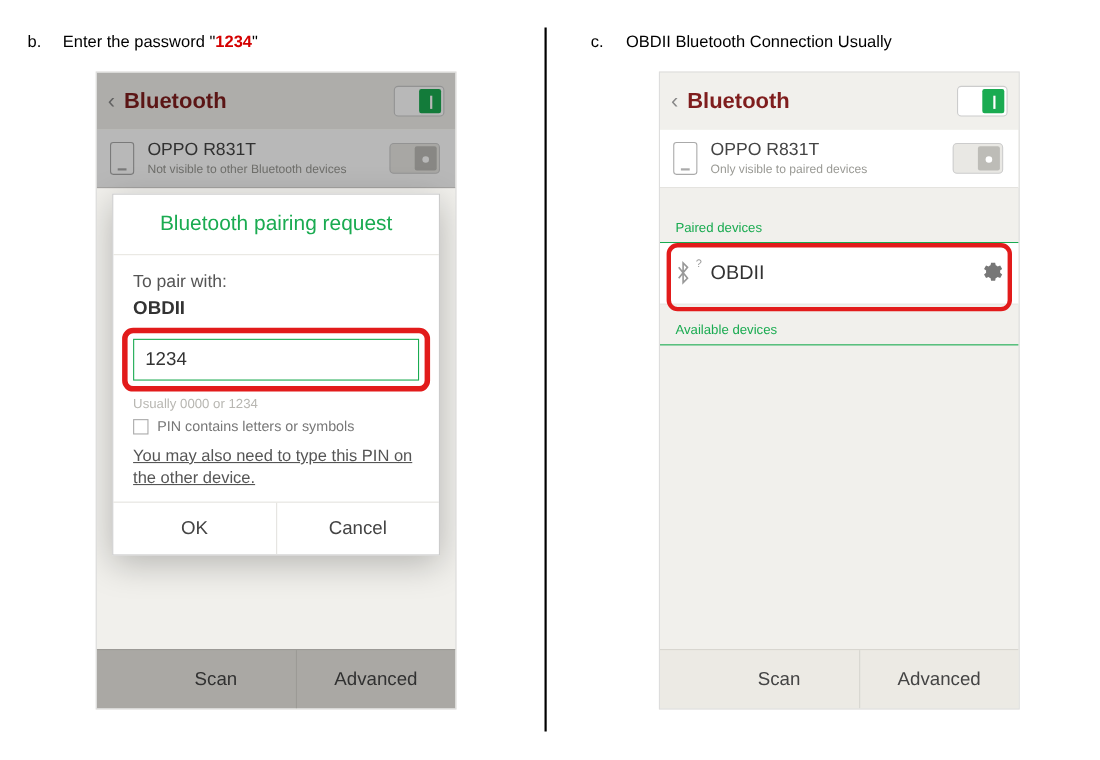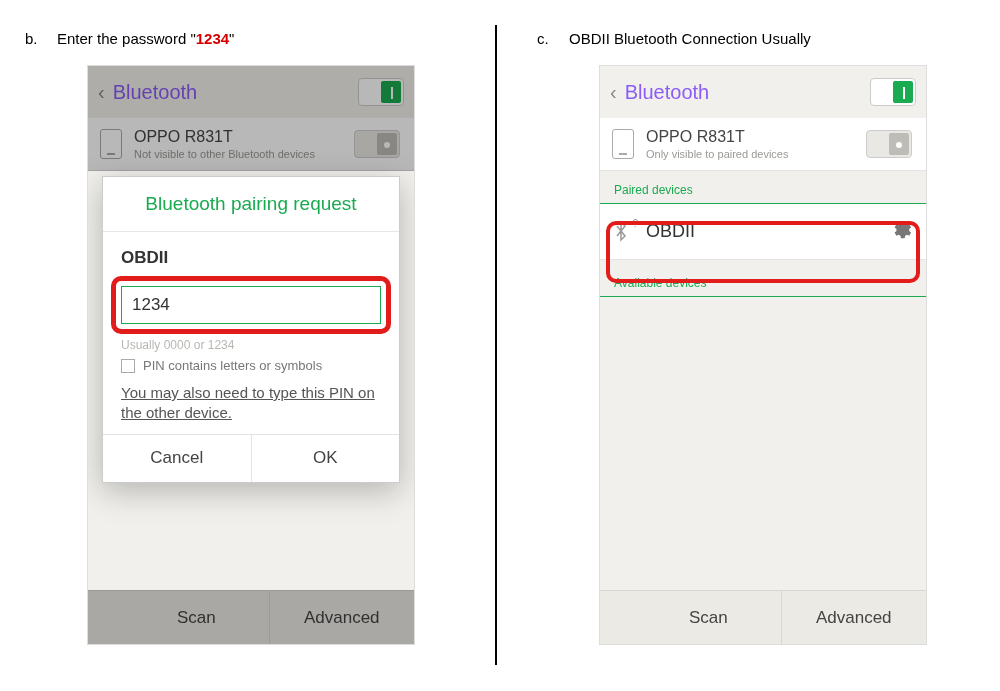--- a/index.html
+++ b/index.html
@@ -53,21 +53,21 @@
   .topbar {
     height: 52px;
     background: #f1f0ec;
     display: flex;
     align-items: center;
     padding: 0 10px;
     justify-content: space-between;
   }
   .topbar .left { display:flex; align-items:center; gap:8px; }
   .back-ch { font-size: 20px; color:#888; }
-  .topbar-title { font-size: 20px; color:#8b5cf6; }
+  .topbar-title { font-size: 20px; color:#7f1d1d;font-weight:bold; }
   .toggle-on {
     width:46px; height:28px; background:#fff; border:1px solid #ccc; border-radius:4px; position:relative;
   }
   .toggle-on::after{
     content:""; position:absolute; right:2px; top:2px; width:20px; height:22px; background:#1aab51; border-radius:2px;
   }
   .toggle-on::before{
     content:""; position:absolute; right:10px; top:8px; width:2px; height:12px; background:#fff; z-index:2;
   }
   .toggle-gray{
@@ -84,20 +84,21 @@
   }
   .device-row .ph-icon{ width:22px; height:30px; border:1.5px solid #aaa; border-radius:3px; position:relative;}
   .device-row .ph-icon::after{content:""; position:absolute; left:6px; right:6px; bottom:3px; height:2px; background:#aaa;}
   .device-row .txts{ flex:1; }
   .device-row .name{ font-size:16px; color:#444; }
   .device-row .sub{ font-size:11px; color:#9a9a95; margin-top:2px; }
 
   .section-label{
     color:#1aab51; font-size:12px; padding:12px 14px 6px 14px;
     border-bottom:1.5px solid #1aab51;
+    margin-top:17px;
   }
   .avail-label{
     color:#1aab51; font-size:12px; padding:16px 14px 6px 14px;
     border-bottom:1.5px solid #1aab51;
   }
 
   .paired-item{
     background:#fff; height:56px; display:flex; align-items:center; padding:0 14px; gap:14px;
     border-bottom:1px solid #e4e3df; position:relative;
   }
@@ -182,35 +183,36 @@
         </div>
         <div class="footer-bar">
           <div class="fbtn">Scan</div>
           <div class="fbtn">Advanced</div>
         </div>
       </div>
 
       <div class="dialog">
         <div class="dtitle">Bluetooth pairing request</div>
         <div class="dbody">
+          <div class="l1">To pair with:</div>
           <div class="l2">OBDII</div>
           <div class="pin-wrap">
             <input class="pin-input" value="1234" style="">
             <div class="pin-highlight"></div>
           </div>
           <div class="hint">Usually 0000 or 1234</div>
           <div class="check-row">
             <div class="chk"></div>
             <span>PIN contains letters or symbols</span>
           </div>
           <div class="note">You may also need to type this PIN on the other device.</div>
         </div>
         <div class="dactions">
+          <div class="abtn">OK</div>
           <div class="abtn">Cancel</div>
-          <div class="abtn">OK</div>
         </div>
       </div>
     </div>
   </div>
 
   <div class="divider"></div>
 
   <div class="col" style="padding-left:40px;">
     <div class="caption">
       <span class="letter">c.</span>

